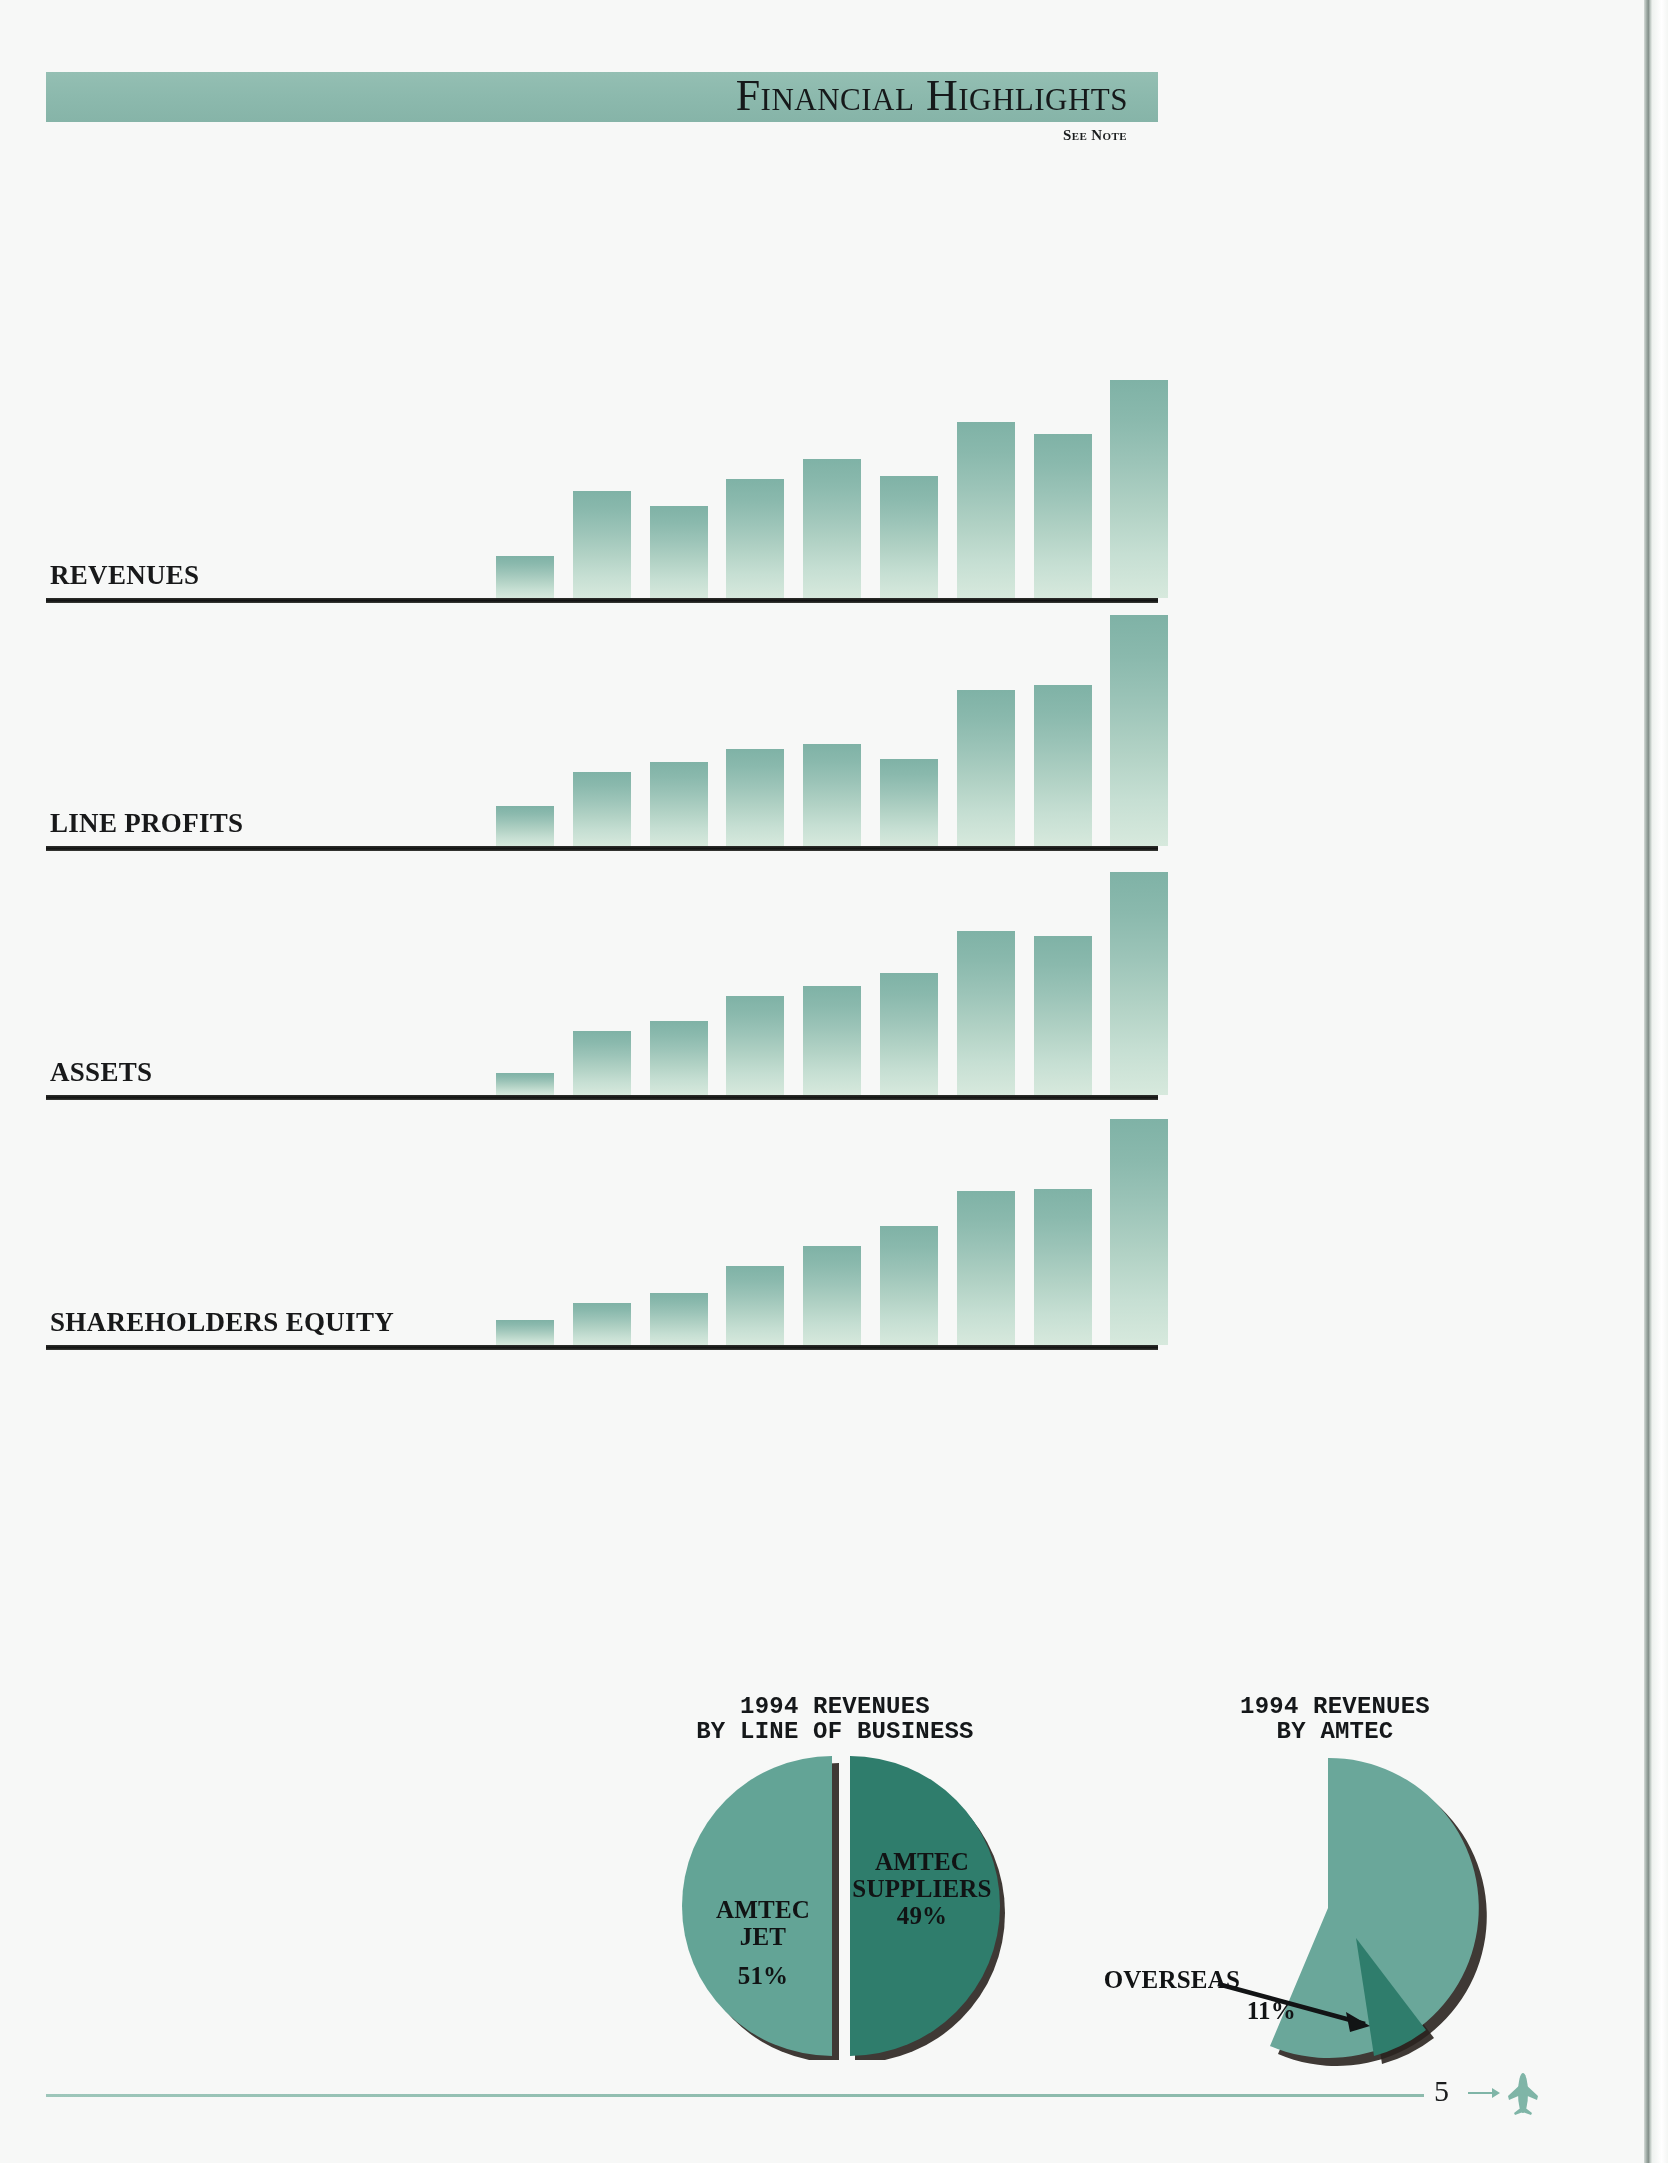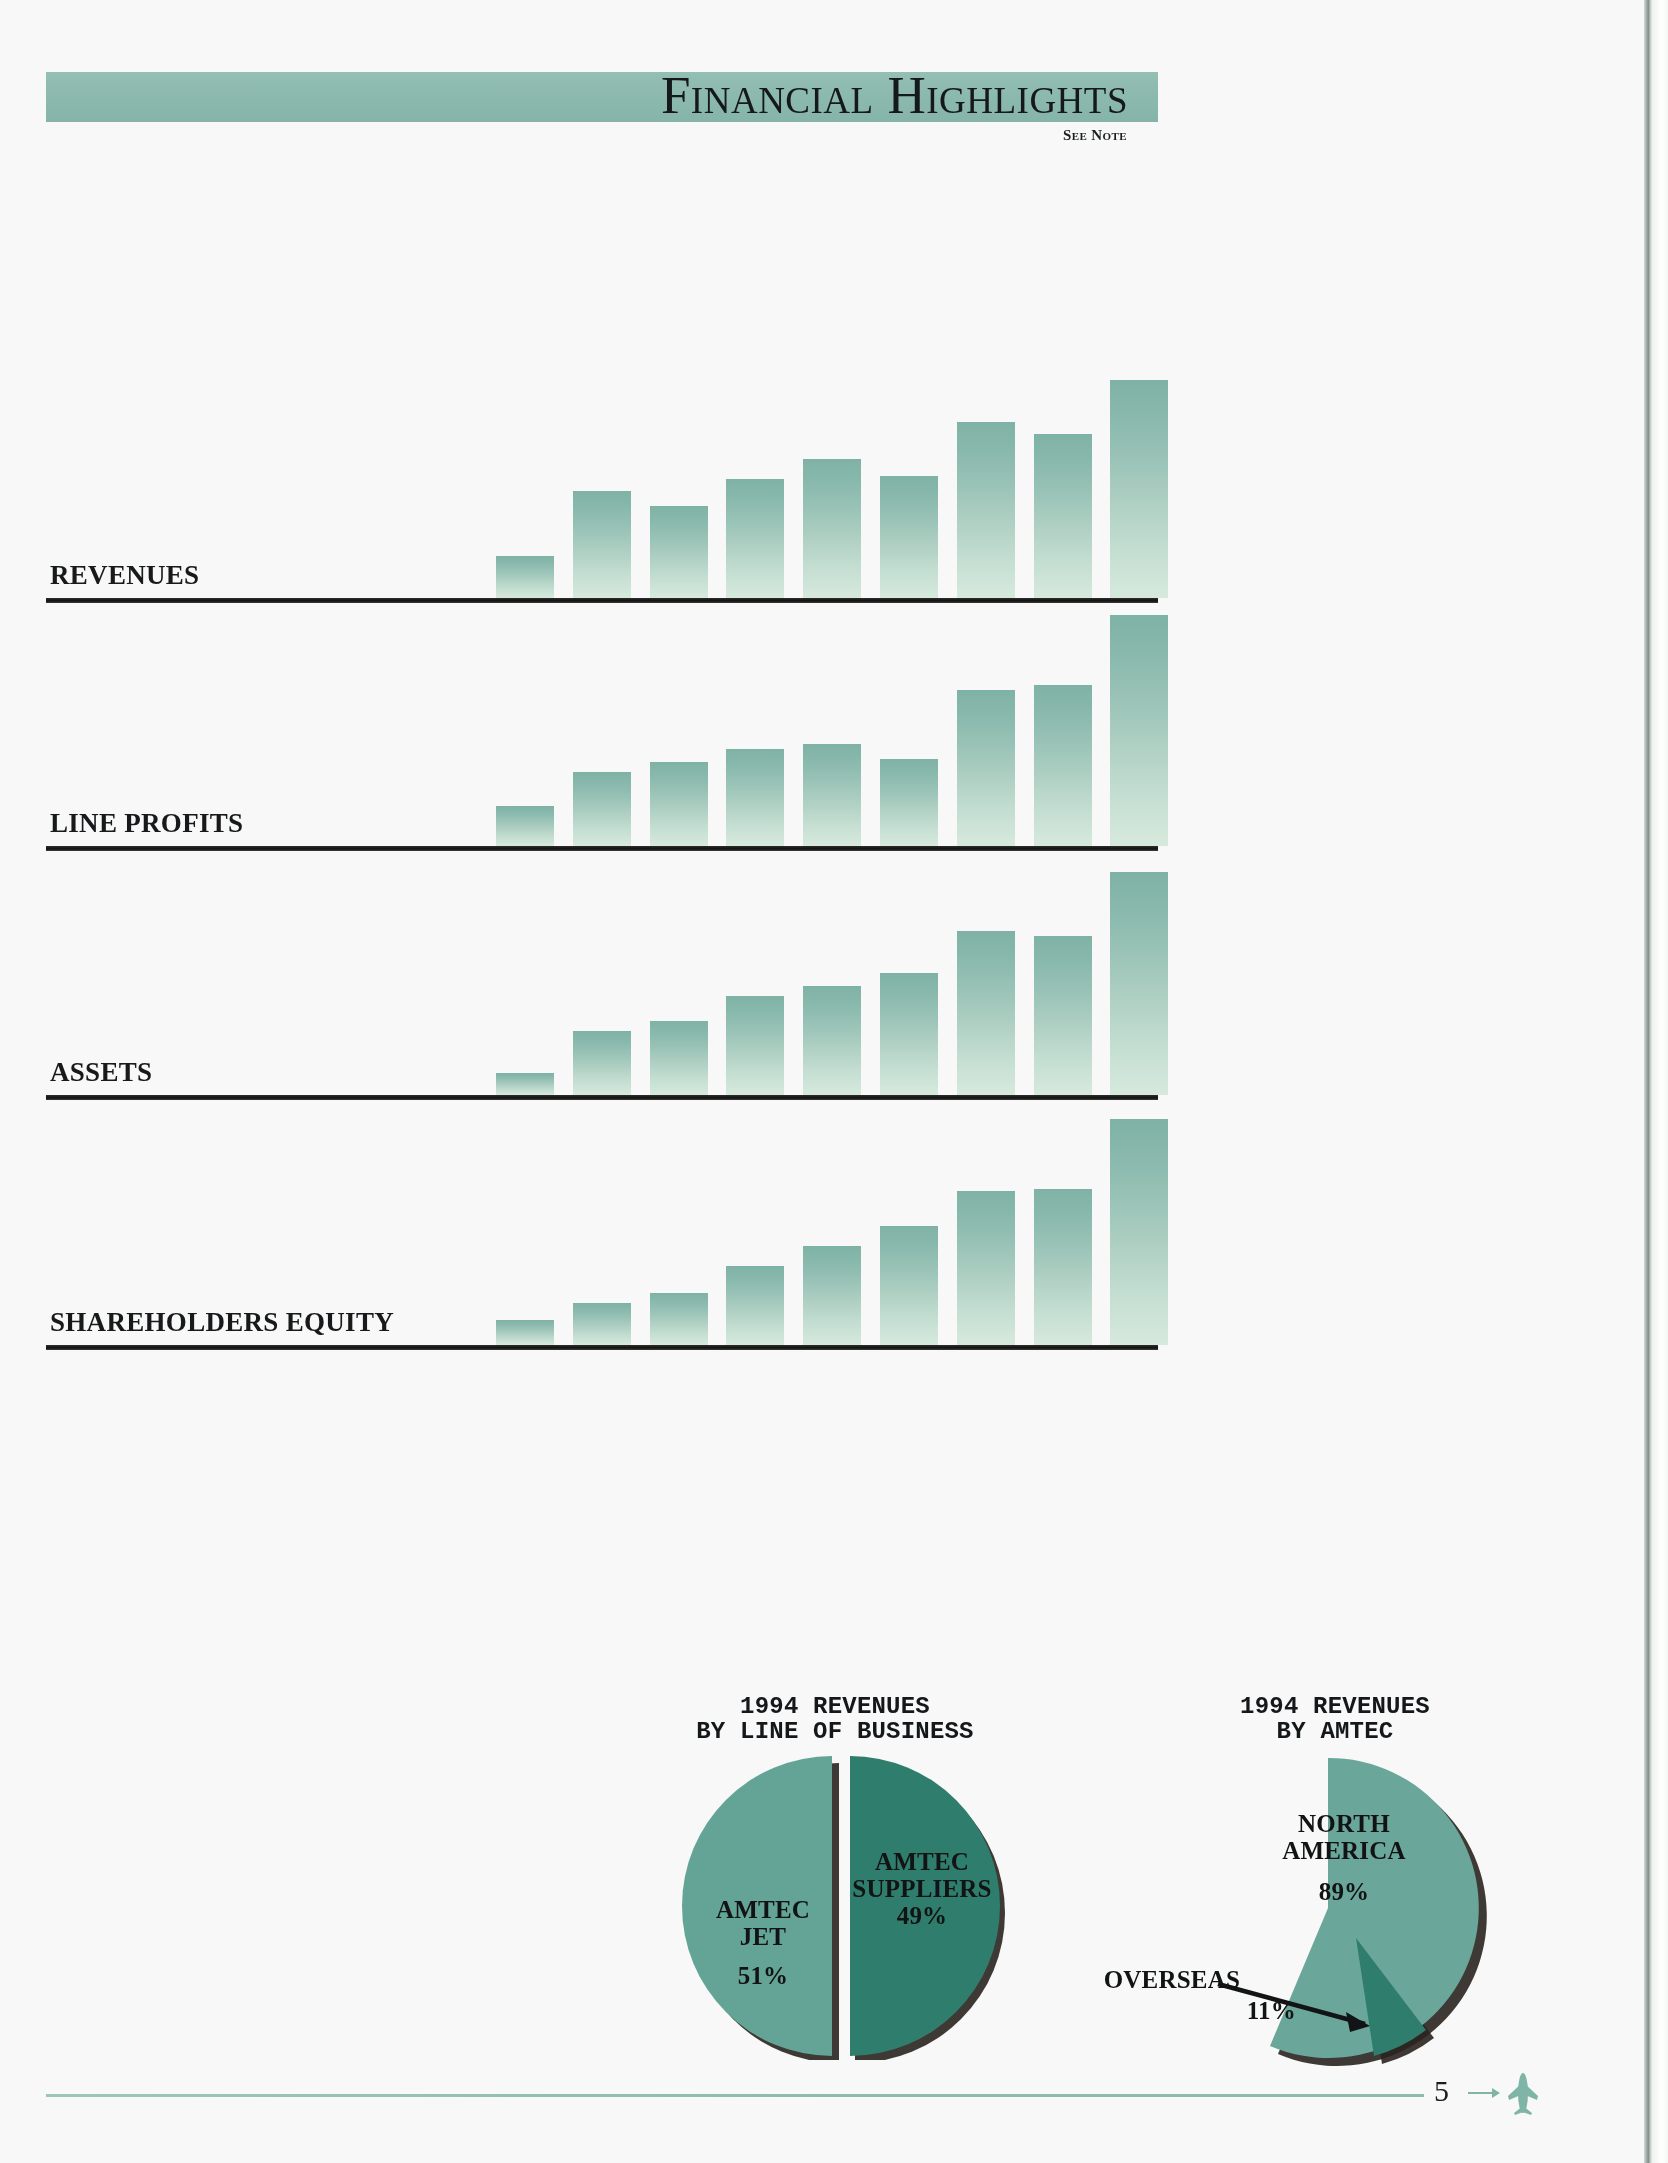--- a/index.html
+++ b/index.html
@@ -40,21 +40,21 @@
     position: absolute;
     left: 46px; top: 72px;
     width: 1112px; height: 50px;
     background: linear-gradient(to bottom, #94bfb3 0%, #8cb9ad 50%, #86b4a8 100%);
   }
   .header-title {
     position: absolute;
     right: 30px; top: 50%;
     transform: translateY(-52%);
     font-family: "Liberation Serif", serif;
-    font-size: 53px;
+    font-size: 44px;
     letter-spacing: .5px;
     color: #16191a;
     font-variant: small-caps;
     white-space: nowrap;
     line-height: 1;
     margin-left: 28px;
   }
   .see-note {
     position: absolute;
     left: 1063px; top: 127px;
@@ -291,25 +291,20 @@
 
       <path d="M 168 164 L 168 14 A 150 150 0 1 1 110 302 Z" fill="#6aa79a"></path>
 
       <path d="M 196 194 L 214 312 A 150 150 0 0 0 266 286 Z" fill="#2f7d6c"></path>
 
       <g>
         <path d="M 58 240 L 205 280" stroke="#121415" stroke-width="4.5" fill="none"></path>
         <path d="M 210 282 L 186 268 L 190 288 Z" fill="#121415"></path>
       </g>
     </svg>
-    <div class="pie-cap" style="left:86px; top:66px; width:196px; font-size:25px;">
-      <div>NORTH</div>
-      <div>AMERICA</div>
-      <div style="margin-top:14px;">89%</div>
-    </div>
     <div class="pie-cap" style="left:-110px; top:222px; width:190px; font-size:25px; text-align:right;">OVERSEAS</div>
     <div class="pie-cap" style="left:-54px; top:253px; width:190px; font-size:25px; text-align:right;">11%</div>
   </div>
 
 
   <div class="footer-rule"></div>
   <div class="page-num">5</div>
   <div class="plane-icon">
     <svg viewBox="0 0 76 46" width="76" height="46">
       <g fill="#7fb5a7">

